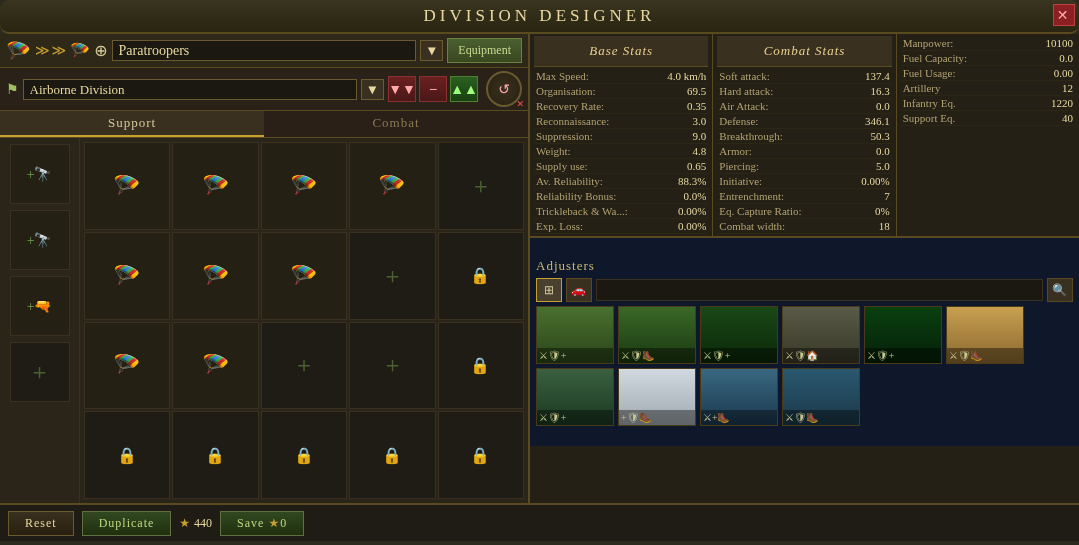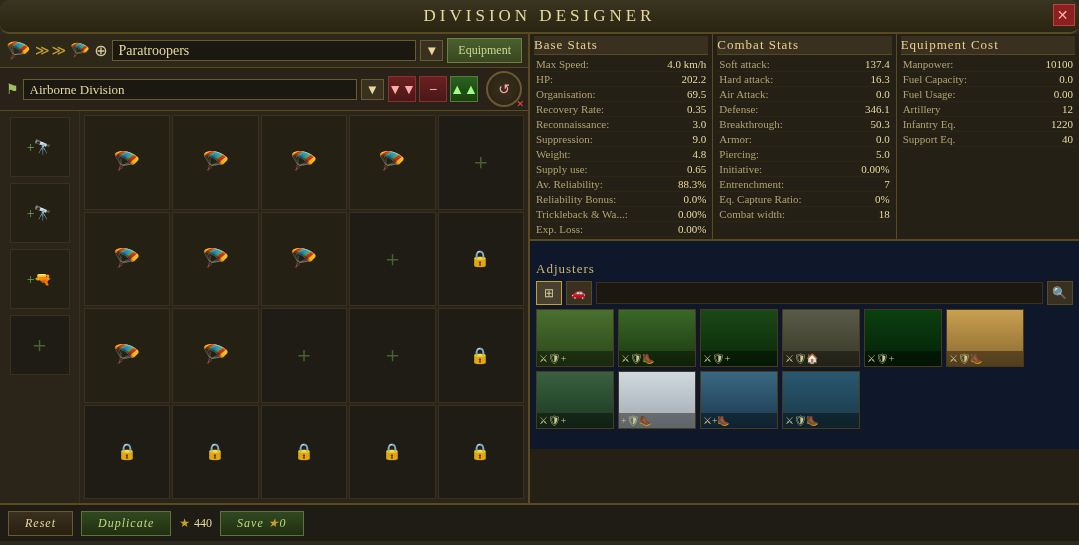--- a/index.html
+++ b/index.html
@@ -248,26 +248,28 @@
       border-bottom: 2px solid #5a4a20;
     }
     .stats-col {
       flex: 1;
       border-right: 1px solid #5a4a20;
       padding: 2px 4px;
     }
     .stats-col:last-child { border-right: none; }
     .stats-header {
       background: #3a3020;
-      padding: 1px 0;
+      text-align: center;
+      padding: 7px 0;
       font-size: 13px;
       color: #e8d090;
       letter-spacing: 1px;
       margin-bottom: 2px;
       border-bottom: 1px solid #5a4a20;
+      font-style: italic;
     }
     .stat-row {
       display: flex;
       justify-content: space-between;
       padding: 1px 2px;
       font-size: 11px;
       border-bottom: 1px solid #2a2815;
       gap: 40px;
     }
     .stat-label { color: #b0a070; }
@@ -377,21 +379,20 @@
     }
     .bottom-btn {
       padding: 4px 16px;
       background: linear-gradient(to bottom, #3a3020, #2a2010);
       border: 1px solid #6a5a30;
       color: #e8d8a0;
       cursor: pointer;
       font-family: 'Georgia', serif;
       font-size: 12px;
       letter-spacing: 1px;
-      font-style: italic;
     }
     .bottom-btn.green-btn {
       background: linear-gradient(to bottom, #304820, #203010);
       border-color: #607040;
       color: #c0d880;
     }
     .xp-display {
       display: flex;
       align-items: center;
       gap: 4px;
@@ -450,20 +451,24 @@
         <button class="action-icon-btn">▼▼</button>
         <button class="action-icon-btn">−</button>
         <button class="action-icon-btn green">▲▲</button>
       </div>
 
       <div style="position:relative; margin-left:4px;">
         <button class="action-icon-btn" style="width:36px; height:36px; border-radius:50%; background:radial-gradient(#3a3020, #2a2010); border:2px solid #6a5a30; font-size:14px;">↺<span style="position:absolute;bottom:-2px;right:-2px;font-size:9px;color:#ff5050;">✕</span></button>
       </div>
     </div>
 
+    <div class="tab-row">
+      <div class="tab-btn active">Support</div>
+      <div class="tab-btn inactive">Combat</div>
+    </div>
 
     <div class="grid-area">
 
       <div class="side-column">
         <div class="side-cell has-unit">
           <span style="color:#70a050; font-size:14px;">+🔭</span>
         </div>
         <div class="side-cell has-unit">
           <span style="color:#70a050; font-size:14px;">+🔭</span>
         </div>
@@ -549,24 +554,20 @@
 
     <div class="stats-area">
 
       <div class="stats-col">
         <div class="stats-header">Base Stats</div>
         <div class="stat-row">
             <span class="stat-label">Max Speed:</span>
             <span class="stat-value">4.0 km/h</span>
           </div>
         <div class="stat-row">
-            <span class="stat-label">HP:</span>
-            <span class="stat-value">202.2</span>
-          </div>
-        <div class="stat-row">
             <span class="stat-label">Organisation:</span>
             <span class="stat-value">69.5</span>
           </div>
         <div class="stat-row">
             <span class="stat-label">Recovery Rate:</span>
             <span class="stat-value">0.35</span>
           </div>
         <div class="stat-row">
             <span class="stat-label">Reconnaissance:</span>
             <span class="stat-value">3.0</span>
@@ -643,21 +644,20 @@
             <span class="stat-label">Eq. Capture Ratio:</span>
             <span class="stat-value">0%</span>
           </div>
         <div class="stat-row">
             <span class="stat-label">Combat width:</span>
             <span class="stat-value">18</span>
           </div>
       </div>
 
       <div class="stats-col">
-        <div class="stats-header">Equipment Cost</div>
         <div class="stat-row">
             <span class="stat-label">Manpower:</span>
             <span class="stat-value">10100</span>
           </div>
         <div class="stat-row">
             <span class="stat-label">Fuel Capacity:</span>
             <span class="stat-value">0.0</span>
           </div>
         <div class="stat-row">
             <span class="stat-label">Fuel Usage:</span>

